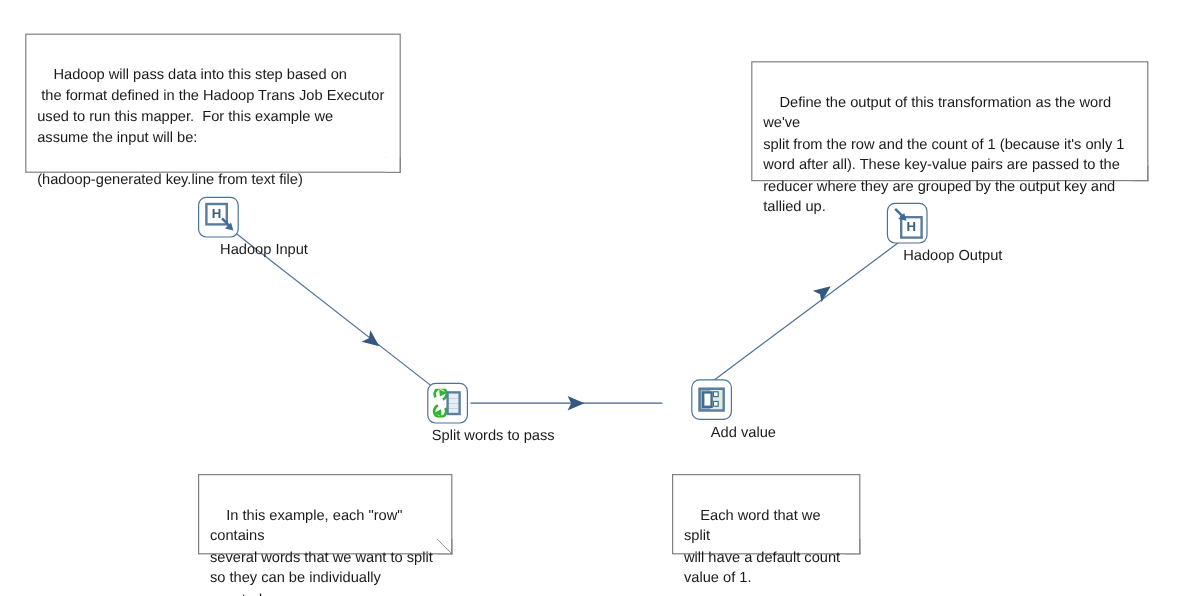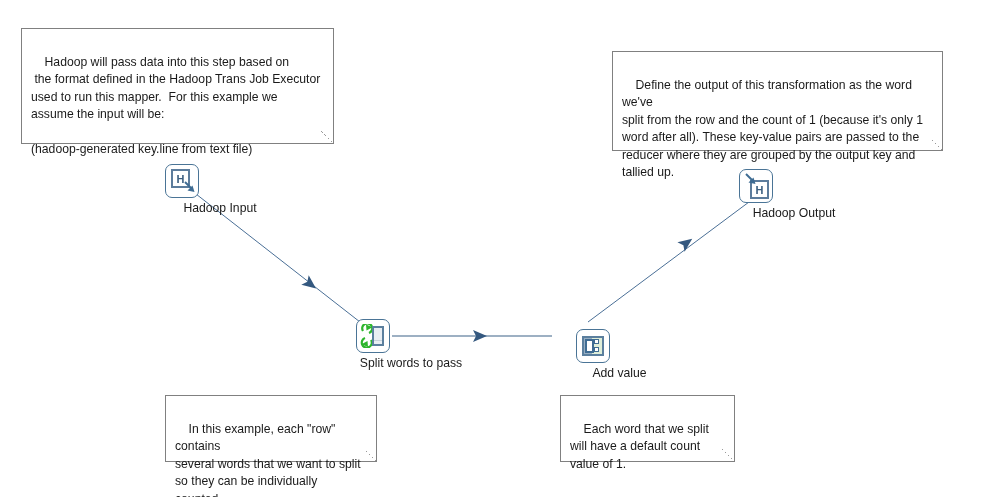--- a/index.html
+++ b/index.html
@@ -181,37 +181,37 @@
   <div class="note" style="left:21px; top:28px; width:313px; height:116px;">
     <span>Hadoop will pass data into this step based on
  the format defined in the Hadoop Trans Job Executor
 used to run this mapper.  For this example we
 assume the input will be:
 
 (hadoop-generated key.line from text file)</span>
     <span class="note-fold"></span>
   </div>
 
-  <div class="note" style="left:612px; top:51px; width:331px; height:100px;">
+  <div class="note" style="left:626px; top:51px; width:331px; height:100px;">
     <span>Define the output of this transformation as the word we've
 split from the row and the count of 1 (because it's only 1
 word after all). These key-value pairs are passed to the
 reducer where they are grouped by the output key and
 tallied up.</span>
     <span class="note-fold"></span>
   </div>
 
   <div class="note" style="left:165px; top:395px; width:212px; height:67px;">
     <span>In this example, each "row" contains
 several words that we want to split
 so they can be individually counted.</span>
     <span class="note-fold"></span>
   </div>
 
-  <div class="note" style="left:560px; top:395px; width:175px; height:67px;">
+  <div class="note" style="left:560px; top:395px; width:157px; height:67px;">
     <span>Each word that we split
 will have a default count
 value of 1.</span>
     <span class="note-fold"></span>
   </div>
 
   <div class="step" style="left:165px; top:164px;">
     <div class="step-icon">
       <div class="hdp-box" style="left:5px; top:4px;">
         <span>H</span>
@@ -230,21 +230,21 @@
         <path d="M3,7 A5,5 0 1,1 9,9" stroke="#2db52d" stroke-width="2.2" fill="none"></path>
         <polygon points="6,0.5 12.5,3.2 6.5,6.5" fill="#2db52d"></polygon>
         <path d="M11,16 A5,5 0 1,1 5,14" stroke="#2db52d" stroke-width="2.2" fill="none"></path>
         <polygon points="8,23 1.5,20.3 7.5,17" fill="#2db52d"></polygon>
       </svg>
       <div class="tbl"></div>
     </div>
     <div class="step-label">Split words to pass</div>
   </div>
 
-  <div class="step" style="left:553px; top:329px;padding-left:23px;">
+  <div class="step" style="left:553px; top:316px;padding-left:23px;">
     <div class="step-icon">
       <div class="av-outer">
         <div class="av-right">
           <div class="av-sq" style="left:2px; top:1px;"></div>
           <div class="av-sq" style="left:2px; top:9px;"></div>
         </div>
         <div class="av-left"></div>
       </div>
     </div>
     <div class="step-label">Add value</div>

